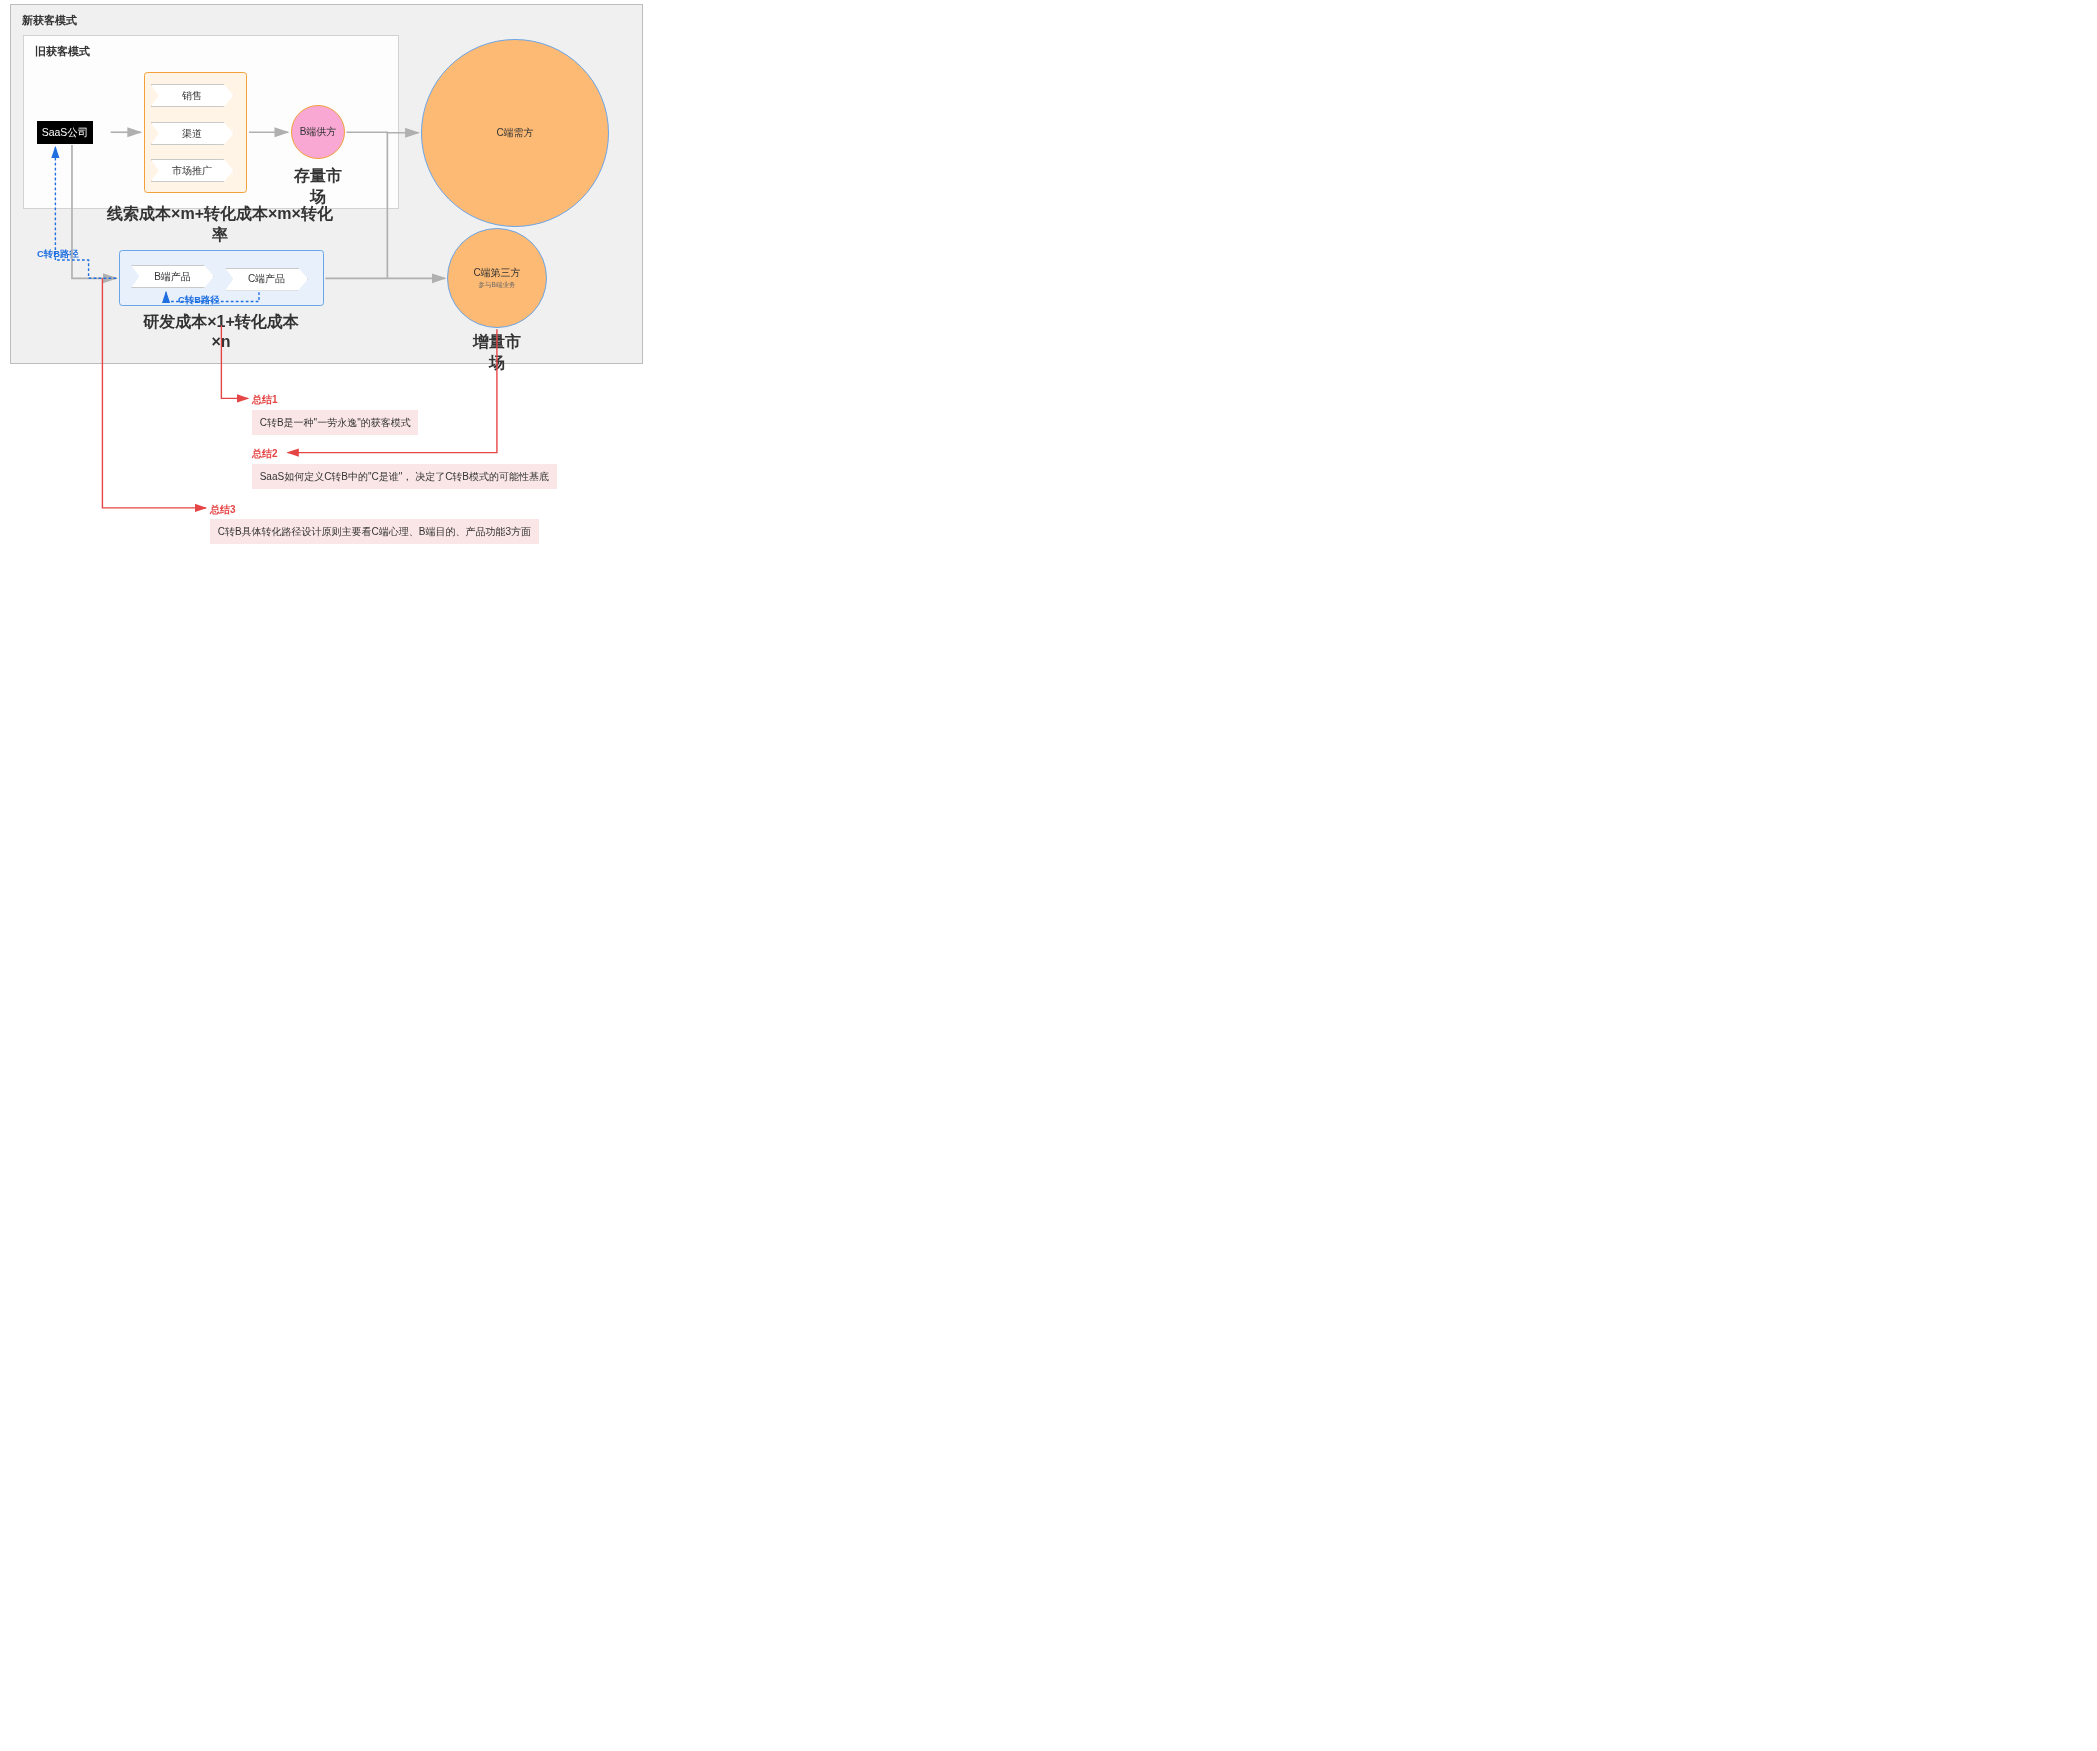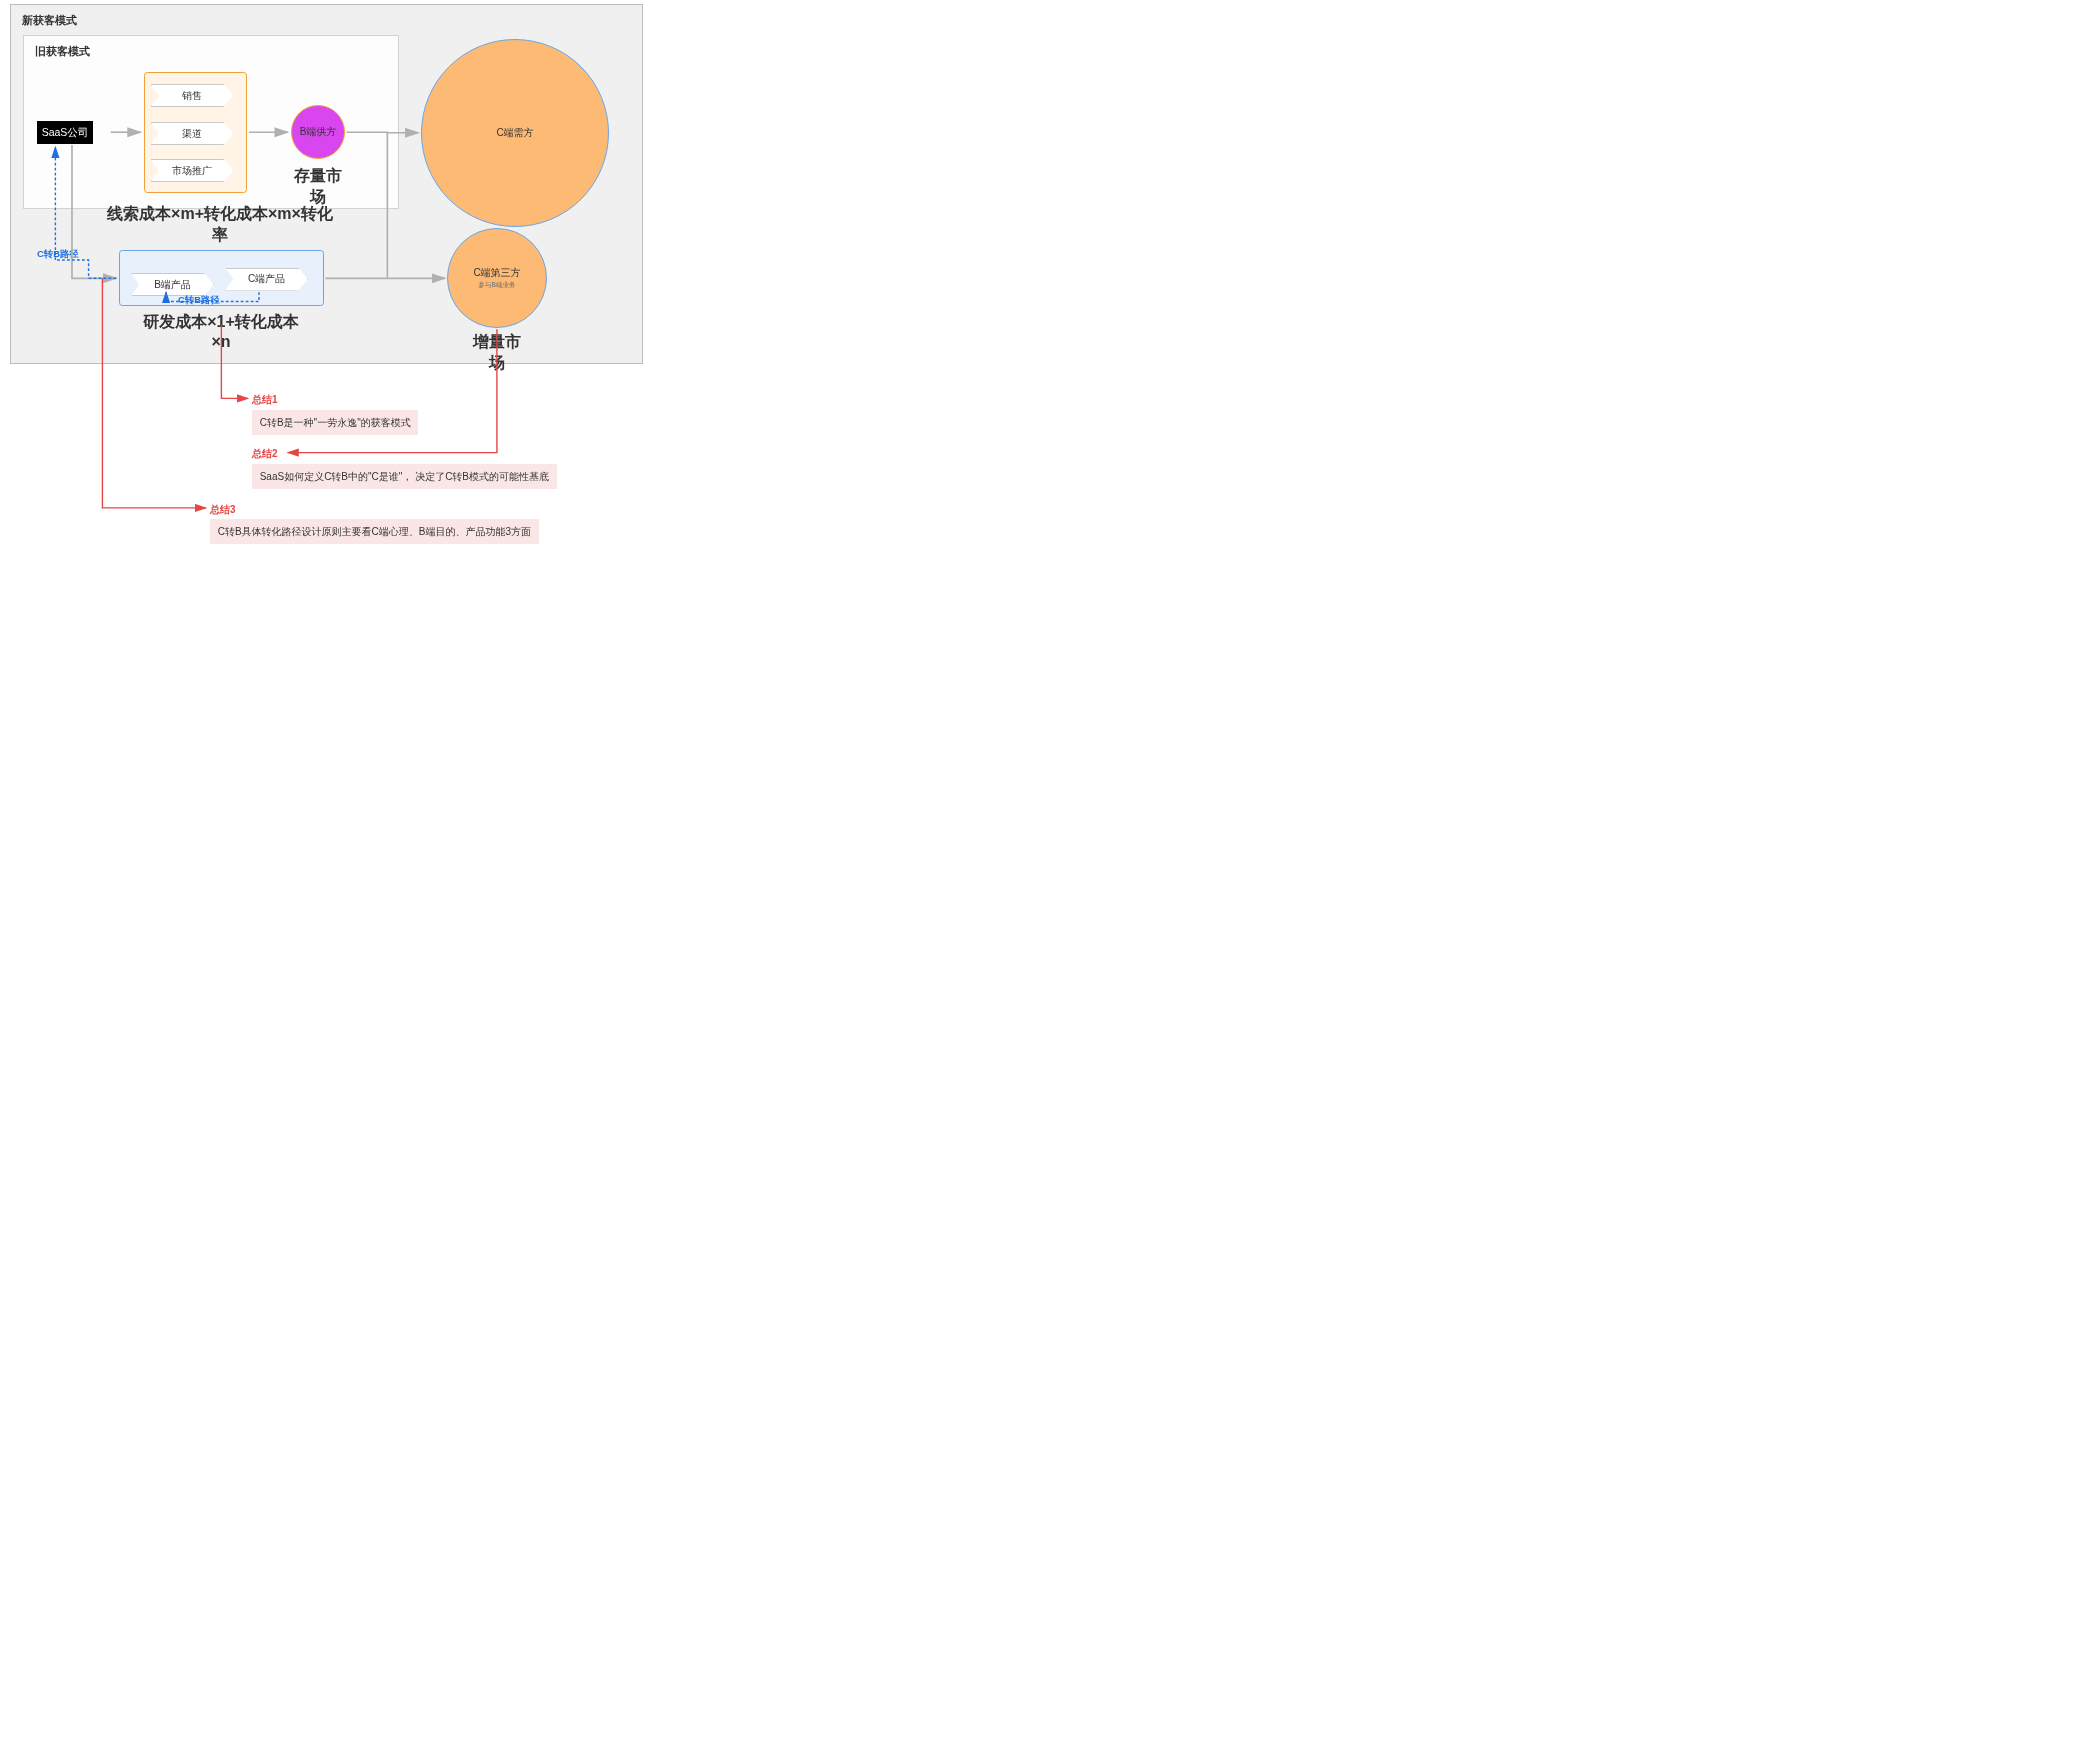--- a/index.html
+++ b/index.html
@@ -72,21 +72,21 @@
     clip-path: polygon(0 0, 88% 0, 100% 50%, 88% 100%, 0 100%, 10% 50%);
   }
   .circle {
     position: absolute;
     border-radius: 50%;
     border: 1.1px solid;
     display: flex;
     flex-direction: column;
     align-items: center;
     justify-content: center;
-    background: #d946ef;
+    background: #f9a8d4;
   }
   .circle.orange { border-color: #f2a13a; }
   .circle.blue { border-color: #6aa5e8; background: #fdba74; text-align: center; }
   .circle-label { font-size: 10px; color: #333; }
   .circle-sub { font-size: 6.6px; color: #666; margin-top: 1.1px; }
   .caption {
     position: absolute;
     font-weight: 700;
     font-size: 16px;
     color: #333;
@@ -148,21 +148,21 @@
 </div>
 
 <div class="circle orange" style="left:291px; top:105px; width:54px; height:54px;">
   <span class="circle-label">B端供方</span>
 </div>
 <div class="caption" style="left:289px; top:166px; width:58px;">存量市场</div>
 
 <div class="caption" style="left:104px; top:204px; width:232px;">线索成本×m+转化成本×m×转化率</div>
 
 <div class="blue-box">
-  <div class="chevron-item" style="top:22px; left:11px; width:83px;text-align:center;">B端产品</div>
+  <div class="chevron-item" style="top:14px; left:11px; width:83px;text-align:center;">B端产品</div>
   <div class="chevron-item" style="top:16.6px; left:105px; width:83px;">C端产品</div>
 </div>
 <div class="caption" style="left:138px; top:312px; width:166px;">研发成本×1+转化成本×n</div>
 
 <div class="circle blue" style="left:421px; top:39px; width:188px; height:188px;">
   <span class="circle-label">C端需方</span>
 </div>
 
 <div class="circle blue" style="left:447px; top:228px; width:100px; height:100px;">
   <span class="circle-label">C端第三方</span>

